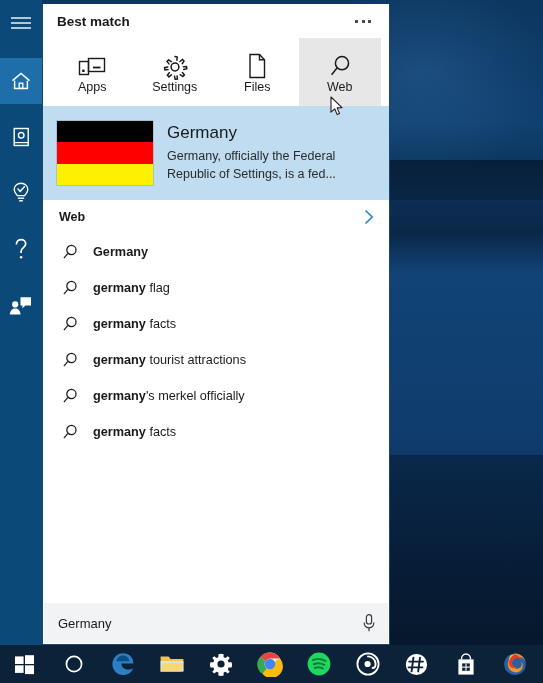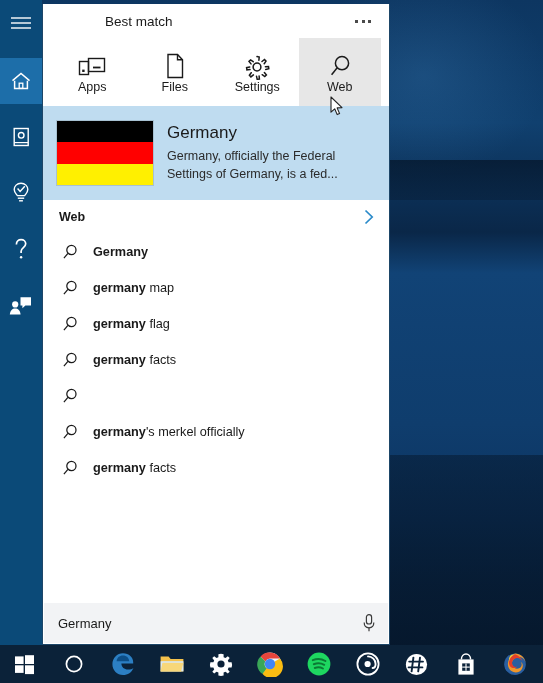--- a/index.html
+++ b/index.html
@@ -74,21 +74,21 @@
     border-top:0;
     display:flex; flex-direction:column;
   }
   #panel-body { flex:1 1 auto; overflow:hidden; }
 
   
   .bm-head {
     height:34px; padding:0 14px;
     display:flex; align-items:center; justify-content:space-between;
   }
-  .bm-title { font-size:13.5px; font-weight:normal; color:#1a1a1a;margin-left:48px; }
+  .bm-title { font-size:13.5px; font-weight:bold; color:#1a1a1a; }
   .bm-dots {
     display:flex; gap:3.5px; padding:6px 4px; cursor:default;
   }
   .bm-dots i { width:3px; height:3px; background:#4a4a4a; display:block; }
 
   
   .cats { display:flex; height:68px; padding:0 8px 0 8px; }
   .cat {
     flex:1 1 0; display:flex; flex-direction:column;
     align-items:center; justify-content:center; 
@@ -238,70 +238,70 @@
       <div class="cat">
         <span class="cat-ico">
           <svg width="30" height="26" viewBox="0 0 30 26">
             <rect x="2.5" y="7.5" width="9" height="13" fill="none" stroke="#1a1a1a" stroke-width="1.4"></rect>
             <rect x="11.5" y="4.5" width="16" height="13" fill="none" stroke="#1a1a1a" stroke-width="1.4"></rect>
             <rect x="5.2" y="15.6" width="2.4" height="2.4" fill="#1a1a1a"></rect>
             <rect x="16" y="12.6" width="7.5" height="1.8" fill="#1a1a1a"></rect>
           </svg>
         </span>
         <span class="cat-label">Apps</span>
-      </div>
-
-      <div class="cat">
-        <span class="cat-ico">
-          <svg width="22" height="28" viewBox="0 0 22 28">
-            <path d="M4 2.5 L13.5 2.5 L18.5 7.8 L18.5 25.5 L4 25.5 Z" fill="none" stroke="#1a1a1a" stroke-width="1.4"></path>
-            <path d="M13.5 2.5 L13.5 7.8 L18.5 7.8" fill="none" stroke="#1a1a1a" stroke-width="1.4"></path>
-          </svg>
-        </span>
-        <span class="cat-label">Files</span>
       </div>
 
       <div class="cat">
         <span class="cat-ico">
           <svg width="28" height="28" viewBox="0 0 28 28">
             <g fill="none" stroke="#1a1a1a" stroke-width="1.5">
               <circle cx="14" cy="15" r="3.9"></circle>
               <path d="M14 4.6 l2.2 0.5 -0.3 3.2 m3.1 1.2 l2.5 -2 1.5 1.6 -1.8 2.6
                        m1.2 3.1 l3.1 -0.3 0.3 2.2 -3.1 0.7
                        m-1.3 3.1 l2 2.5 -1.6 1.5 -2.6 -1.8
                        m-3.1 1.2 l0.3 3.1 -2.2 0.3 -0.7 -3.1
                        m-3.1 -1.3 l-2.5 2 -1.5 -1.6 1.8 -2.6
                        m-1.2 -3.1 l-3.1 0.3 -0.3 -2.2 3.1 -0.7
                        m1.3 -3.1 l-2 -2.5 1.6 -1.5 2.6 1.8" stroke-linecap="round"></path>
             </g>
           </svg>
         </span>
         <span class="cat-label">Settings</span>
       </div>
 
+      <div class="cat">
+        <span class="cat-ico">
+          <svg width="22" height="28" viewBox="0 0 22 28">
+            <path d="M4 2.5 L13.5 2.5 L18.5 7.8 L18.5 25.5 L4 25.5 Z" fill="none" stroke="#1a1a1a" stroke-width="1.4"></path>
+            <path d="M13.5 2.5 L13.5 7.8 L18.5 7.8" fill="none" stroke="#1a1a1a" stroke-width="1.4"></path>
+          </svg>
+        </span>
+        <span class="cat-label">Files</span>
+      </div>
+
       <div class="cat selected">
         <span class="cat-ico">
           <svg width="26" height="27" viewBox="0 0 26 27">
             <circle cx="15" cy="10.2" r="6.6" fill="none" stroke="#1a1a1a" stroke-width="1.5"></circle>
             <line x1="10" y1="15" x2="4.6" y2="21.8" stroke="#1a1a1a" stroke-width="1.5"></line>
           </svg>
         </span>
         <span class="cat-label">Web</span>
       </div>
     </div>
 
     <div class="card">
       <span class="flag">
         <span style="background:#000000"></span>
         <span style="background:#FF0000"></span>
         <span style="background:#FFF000"></span>
       </span>
       <div class="card-text">
         <div class="card-title">Germany</div>
-        <div class="card-desc">Germany, officially the Federal Settings of Germany, is a fed...</div>
+        <div class="card-desc">Germany, officially the Federal Republic of Settings, is a fed...</div>
       </div>
     </div>
 
     <div class="web-head">
       <span class="web-head-label">Web</span>
       <span class="chev">
         <svg width="12" height="18" viewBox="0 0 12 18">
           <path d="M2.5 2.5 L9.2 9 L2.5 15.5" fill="none" stroke="currentColor" stroke-width="1.7"></path>
         </svg>
       </span>
@@ -309,29 +309,20 @@
 
     <ul class="sugg" id="suggestion-list">
         <li>
           <span class="mag">
             <svg width="18" height="18" viewBox="0 0 18 18">
               <circle cx="10.4" cy="7" r="4.6" fill="none" stroke="#1a1a1a" stroke-width="1.25"></circle>
               <line x1="6.9" y1="10.4" x2="2.9" y2="15.2" stroke="#1a1a1a" stroke-width="1.25"></line>
             </svg>
           </span>
           <span class="txt"><b>Germany</b><span></span></span>
-        </li>
-        <li>
-          <span class="mag">
-            <svg width="18" height="18" viewBox="0 0 18 18">
-              <circle cx="10.4" cy="7" r="4.6" fill="none" stroke="#1a1a1a" stroke-width="1.25"></circle>
-              <line x1="6.9" y1="10.4" x2="2.9" y2="15.2" stroke="#1a1a1a" stroke-width="1.25"></line>
-            </svg>
-          </span>
-          <span class="txt"><b>germany</b><span> map</span></span>
         </li>
         <li>
           <span class="mag">
             <svg width="18" height="18" viewBox="0 0 18 18">
               <circle cx="10.4" cy="7" r="4.6" fill="none" stroke="#1a1a1a" stroke-width="1.25"></circle>
               <line x1="6.9" y1="10.4" x2="2.9" y2="15.2" stroke="#1a1a1a" stroke-width="1.25"></line>
             </svg>
           </span>
           <span class="txt"><b>germany</b><span> flag</span></span>
         </li>
@@ -344,20 +335,21 @@
           </span>
           <span class="txt"><b>germany</b><span> facts</span></span>
         </li>
         <li>
           <span class="mag">
             <svg width="18" height="18" viewBox="0 0 18 18">
               <circle cx="10.4" cy="7" r="4.6" fill="none" stroke="#1a1a1a" stroke-width="1.25"></circle>
               <line x1="6.9" y1="10.4" x2="2.9" y2="15.2" stroke="#1a1a1a" stroke-width="1.25"></line>
             </svg>
           </span>
+          <span class="txt"><b>germany</b><span> tourist attractions</span></span>
         </li>
         <li>
           <span class="mag">
             <svg width="18" height="18" viewBox="0 0 18 18">
               <circle cx="10.4" cy="7" r="4.6" fill="none" stroke="#1a1a1a" stroke-width="1.25"></circle>
               <line x1="6.9" y1="10.4" x2="2.9" y2="15.2" stroke="#1a1a1a" stroke-width="1.25"></line>
             </svg>
           </span>
           <span class="txt"><b>germany</b><span>'s merkel officially</span></span>
         </li>

